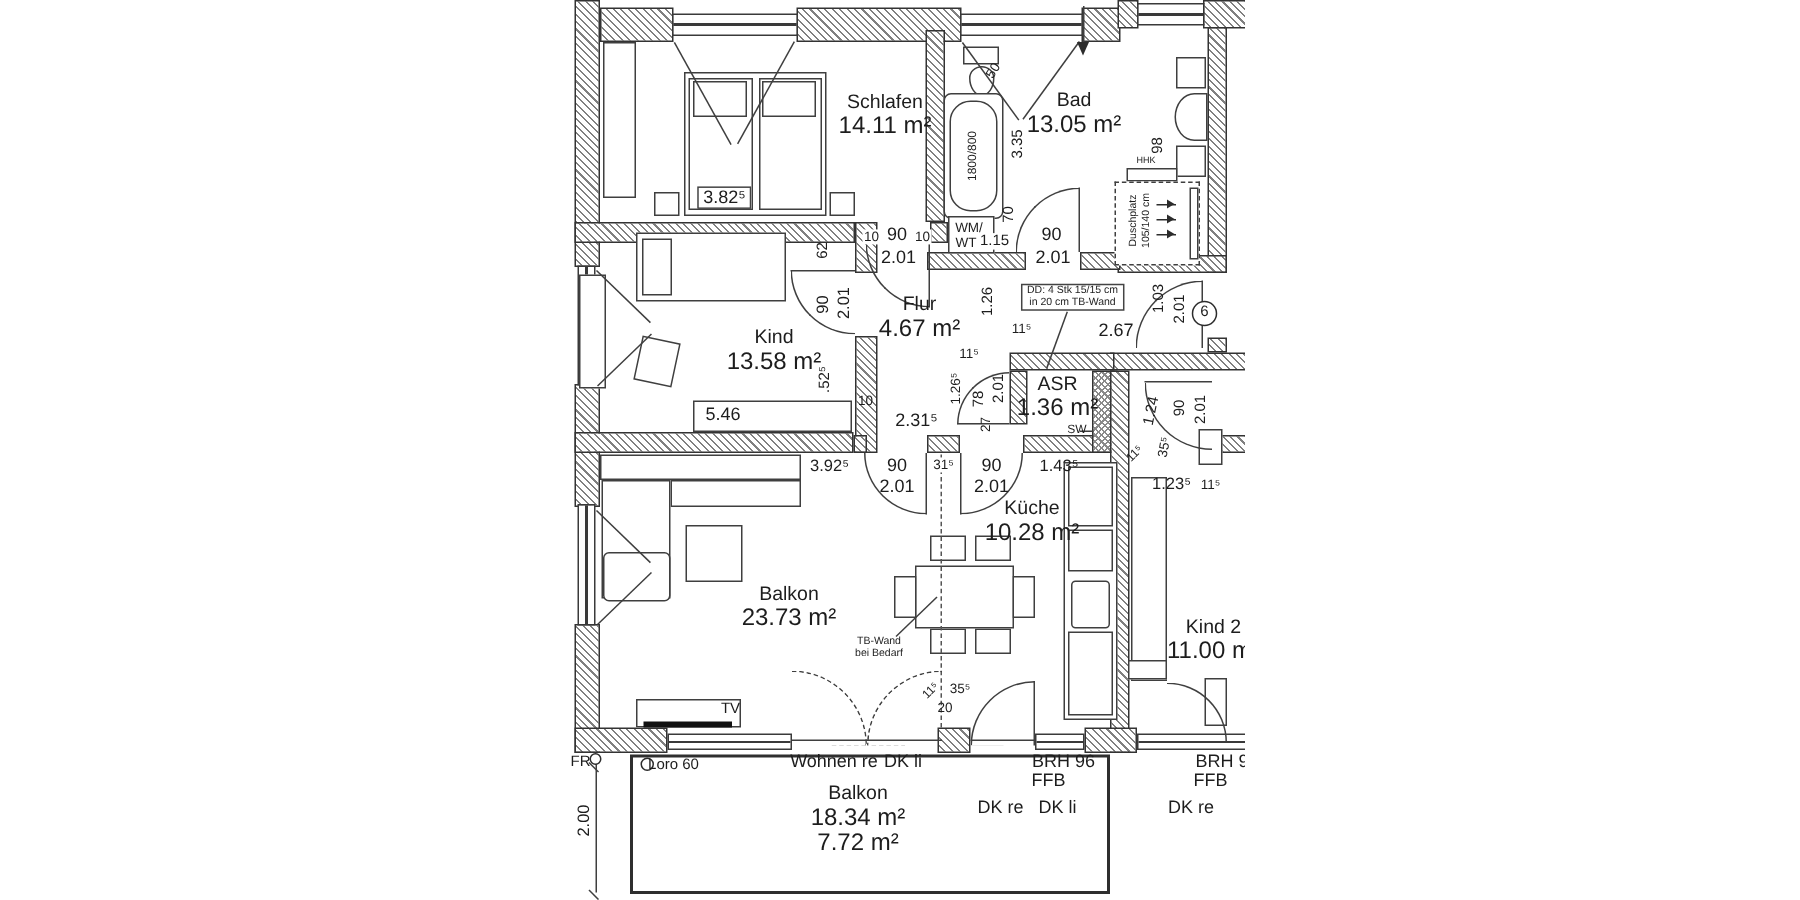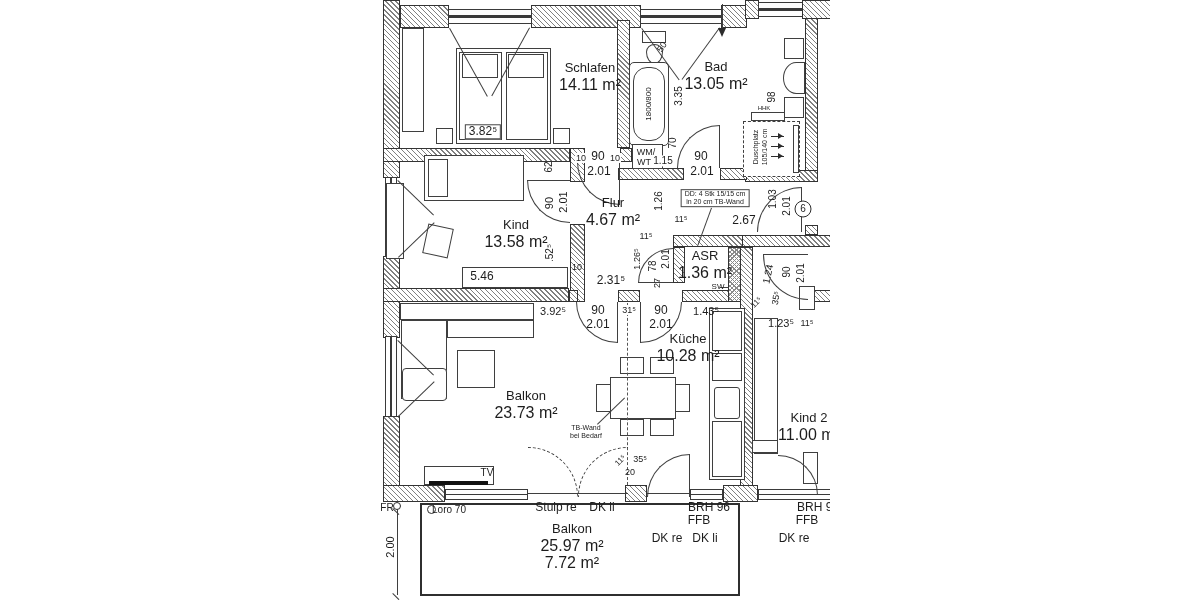--- a/index.html
+++ b/index.html
@@ -247,23 +247,23 @@
       </div>
       <div class="lbl " style="font-size: 7px; left: 586px; top: 432px; transform: translate(-50%, -50%);">
         <div>TB-Wand</div>
         <div>bei Bedarf</div>
       </div>
       <div class="lbl " style="font-size: 10px; left: 459px; top: 473px; transform: translate(-50%, -50%); margin-left: 28px;">TV</div>
       <div class="lbl " style="font-size: 8px; left: 621px; top: 461px; transform: translate(-50%, -50%) rotate(-45deg);">11⁵</div>
       <div class="lbl " style="font-size: 9px; left: 640px; top: 459px; transform: translate(-50%, -50%);">35⁵</div>
       <div class="lbl " style="font-size: 9px; left: 630px; top: 472px; transform: translate(-50%, -50%);">20</div>
       <div class="lbl " style="font-size: 10px; left: 387px; top: 508px; transform: translate(-50%, -50%);">FR</div>
-      <div class="lbl " style="font-size: 10px; left: 449px; top: 510px; transform: translate(-50%, -50%);">Loro 70</div>
+      <div class="lbl " style="font-size: 10px; left: 449px; top: 510px; transform: translate(-50%, -50%);">Loro 60</div>
       <div class="lbl " style="font-size: 11px; left: 390px; top: 547px; transform: translate(-50%, -50%) rotate(-90deg);">2.00</div>
-      <div class="lbl " style="font-size: 12px; left: 556px; top: 508px; transform: translate(-50%, -50%);">Stulp re</div>
+      <div class="lbl " style="font-size: 12px; left: 556px; top: 508px; transform: translate(-50%, -50%);">Wohnen re</div>
       <div class="lbl " style="font-size: 12px; left: 602px; top: 508px; transform: translate(-50%, -50%);">DK li</div>
       <div class="lbl " style="font-size: 12px; left: 709px; top: 508px; transform: translate(-50%, -50%);">BRH 96</div>
       <div class="lbl " style="font-size: 12px; left: 699px; top: 521px; transform: translate(-50%, -50%);">FFB</div>
       <div class="lbl " style="font-size: 12px; left: 667px; top: 539px; transform: translate(-50%, -50%);">DK re</div>
       <div class="lbl " style="font-size: 12px; left: 705px; top: 539px; transform: translate(-50%, -50%);">DK li</div>
       <div class="lbl " style="font-size: 12px; left: 818px; top: 508px; transform: translate(-50%, -50%);">BRH 96</div>
       <div class="lbl " style="font-size: 12px; left: 807px; top: 521px; transform: translate(-50%, -50%);">FFB</div>
       <div class="lbl " style="font-size: 12px; left: 794px; top: 539px; transform: translate(-50%, -50%);">DK re</div>
       <div class="lbl room" style="left: 590px; top: 77px; transform: translate(-50%, -50%);">
         <div class="nm">Schlafen</div>
@@ -292,17 +292,17 @@
       <div class="lbl room" style="left: 688px; top: 348px; transform: translate(-50%, -50%);">
         <div class="nm">Küche</div>
         <div class="ar">10.28 m²</div>
       </div>
       <div class="lbl room" style="left: 809px; top: 427px; transform: translate(-50%, -50%);">
         <div class="nm">Kind 2</div>
         <div class="ar">11.00 m²</div>
       </div>
       <div class="lbl room" style="left: 572px; top: 547px; transform: translate(-50%, -50%);">
         <div class="nm">Balkon</div>
-        <div class="ar">25.97 m²</div>
+        <div class="ar">18.34 m²</div>
         <div class="ar">7.72 m²</div>
       </div>
     </div>
 </div>
 
 </body></html>

